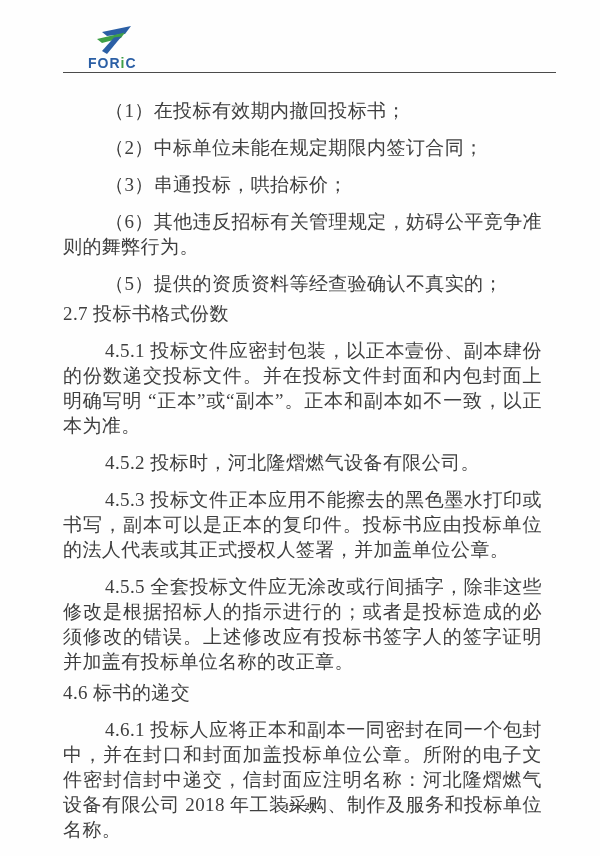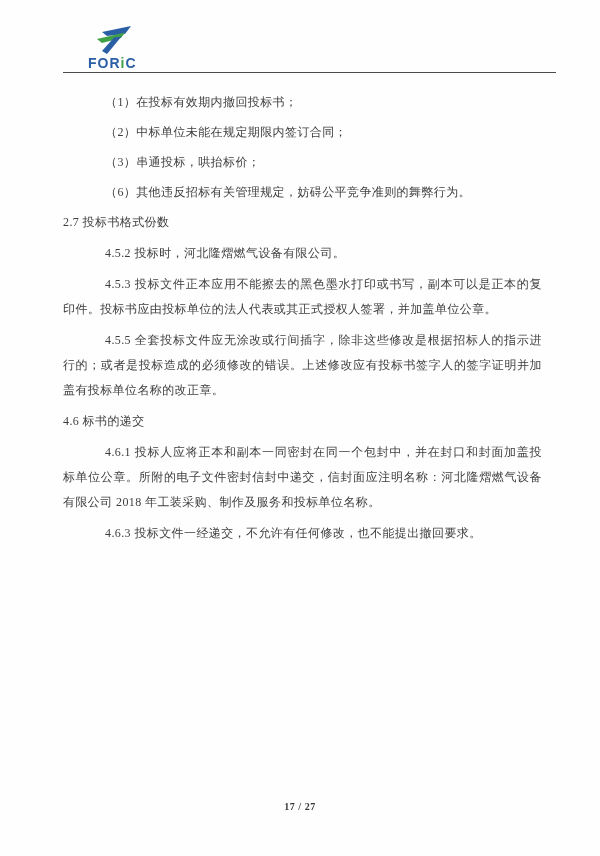--- a/index.html
+++ b/index.html
@@ -38,22 +38,22 @@
   .doc-body {
     position: absolute;
     left: 63px; top: 86px;
     width: 479px;
     font-size: 15px;
     line-height: 25px;
     letter-spacing: 0.4px;
     text-align: justify;
   }
   .doc-body p, .doc-body h2 {
-    margin: 4px 0 6px 0;
-    font-size: 12px;
+    margin: 12px 0 6px 0;
+    font-size: 19px;
     font-weight: normal;
   }
   .li   { text-indent: 42px; margin-bottom: 5px !important; }
   .para { text-indent: 42px; }
   .sec  { text-indent: 0; margin-top: 2px !important; }
   
   .page-footer {
     position: absolute;
     left: 0; bottom: 42px;
     width: 100%;
@@ -81,22 +81,24 @@
     <div class="logo-text"><span class="blue">FOR</span><span class="green">i</span><span class="blue">C</span></div>
   </div>
 
   <hr class="header-rule">
 
   <div class="doc-body">
     <p class="li">（1）在投标有效期内撤回投标书；</p>
     <p class="li">（2）中标单位未能在规定期限内签订合同；</p>
     <p class="li">（3）串通投标，哄抬标价；</p>
     <p class="li">（6）其他违反招标有关管理规定，妨碍公平竞争准则的舞弊行为。</p>
+    <p class="li">（5）提供的资质资料等经查验确认不真实的；</p>
 
     <h2 class="sec">2.7 投标书格式份数</h2>
+    <p class="para">4.5.1 投标文件应密封包装，以正本壹份、副本肆份的份数递交投标文件。并在投标文件封面和内包封面上明确写明 “正本”或“副本”。正本和副本如不一致，以正本为准。</p>
     <p class="para">4.5.2 投标时，河北隆熠燃气设备有限公司。</p>
     <p class="para">4.5.3 投标文件正本应用不能擦去的黑色墨水打印或书写，副本可以是正本的复印件。投标书应由投标单位的法人代表或其正式授权人签署，并加盖单位公章。</p>
     <p class="para">4.5.5 全套投标文件应无涂改或行间插字，除非这些修改是根据招标人的指示进行的；或者是投标造成的必须修改的错误。上述修改应有投标书签字人的签字证明并加盖有投标单位名称的改正章。</p>
 
     <h2 class="sec">4.6 标书的递交</h2>
     <p class="para">4.6.1 投标人应将正本和副本一同密封在同一个包封中，并在封口和封面加盖投标单位公章。所附的电子文件密封信封中递交，信封面应注明名称：河北隆熠燃气设备有限公司 2018 年工装采购、制作及服务和投标单位名称。</p>
     <p class="para">4.6.3 投标文件一经递交，不允许有任何修改，也不能提出撤回要求。</p>
   </div>
 
   <div class="page-footer">

